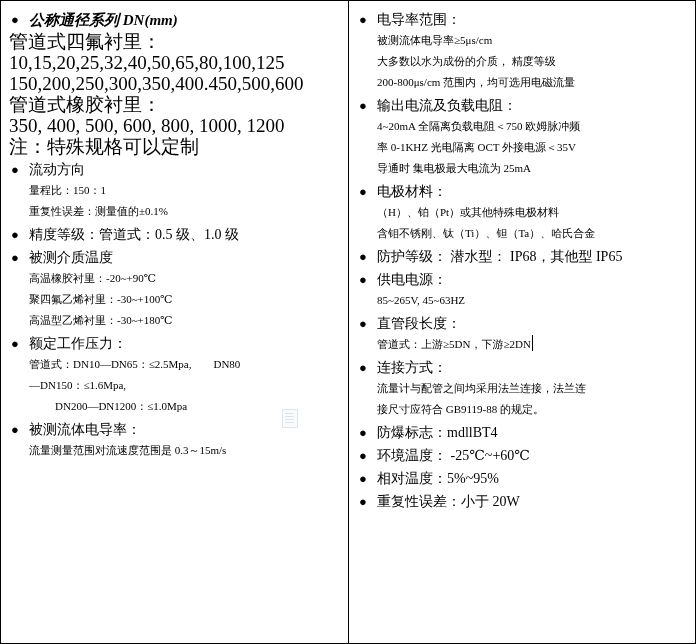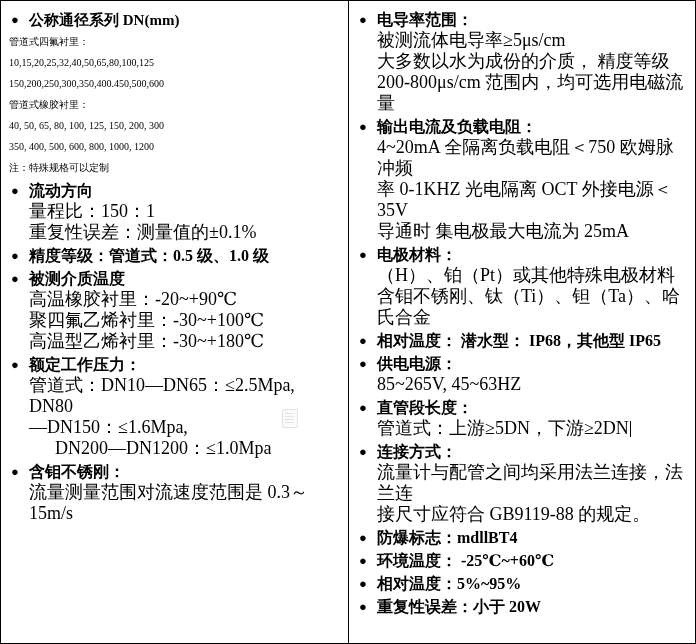--- a/index.html
+++ b/index.html
@@ -46,42 +46,43 @@
   .bullet {
     flex: 0 0 auto;
     width: 18px;
     font-size: 13px;
     line-height: 21px;
     text-align: left;
     padding-left: 2px;
   }
   .bullet-text {
     flex: 1 1 auto;
-    font-size: 16px;
-    line-height: 21px;
-    font-weight: bold;
+    font-size: 14px;
+    line-height: 21px;
+    font-weight: normal;
   }
   .plain-line {
-    font-size: 10px;
+    font-size: 19px;
     line-height: 21px;
     padding-left: 0px;
     font-family: Liberation Serif, serif;
   }
   .sub-line {
-    font-size: 18px;
+    font-size: 11px;
     line-height: 21px;
     padding-left: 20px;
   }
   .sub-line.indent2 {
     padding-left: 46px;
   }
   .heading-line {
     font-size: 15px;
     line-height: 22px;
     font-weight: bold;
+    font-style: italic;
   }
   .watermark {
     position: absolute;
     left: 281px;
     top: 408px;
     width: 20px;
     height: 20px;
     opacity: 0.35;
   }
   .watermark .doc {
@@ -119,21 +120,20 @@
   <div class="col col-left">
     <div class="bullet-row">
       <span class="bullet">●</span>
       <span class="bullet-text heading-line">公称通径系列 DN(mm)</span>
     </div>
 
     <div class="plain-line">管道式四氟衬里：</div>
     <div class="plain-line">10,15,20,25,32,40,50,65,80,100,125</div>
     <div class="plain-line">150,200,250,300,350,400.450,500,600</div>
     <div class="plain-line">管道式橡胶衬里：</div>
-    <div class="plain-line">40,  50,  65,  80,  100,  125,  150,  200,  300</div>
     <div class="plain-line">350,  400,  500,  600,  800,  1000,  1200</div>
     <div class="plain-line">注：特殊规格可以定制</div>
 
     <div class="bullet-row">
       <span class="bullet">●</span>
       <span class="bullet-text">流动方向</span>
     </div>
     <div class="sub-line">量程比：150：1</div>
     <div class="sub-line">重复性误差：测量值的±0.1%</div>
 
@@ -153,21 +153,21 @@
     <div class="bullet-row">
       <span class="bullet">●</span>
       <span class="bullet-text">额定工作压力：</span>
     </div>
     <div class="sub-line">管道式：DN10—DN65：≤2.5Mpa,　　DN80</div>
     <div class="sub-line">—DN150：≤1.6Mpa,</div>
     <div class="sub-line indent2">DN200—DN1200：≤1.0Mpa</div>
 
     <div class="bullet-row">
       <span class="bullet">●</span>
-      <span class="bullet-text">含钼不锈刚：</span>
+      <span class="bullet-text">被测流体电导率：</span>
     </div>
     <div class="sub-line">流量测量范围对流速度范围是 0.3～15m/s</div>
 
     <div class="watermark">
       <div class="doc"></div>
     </div>
   </div>
 
   <div class="col col-right">
     <div class="bullet-row">
@@ -188,21 +188,21 @@
 
     <div class="bullet-row">
       <span class="bullet">●</span>
       <span class="bullet-text">电极材料：</span>
     </div>
     <div class="sub-line">（H）、铂（Pt）或其他特殊电极材料</div>
     <div class="sub-line">含钼不锈刚、钛（Ti）、钽（Ta）、哈氏合金</div>
 
     <div class="bullet-row">
       <span class="bullet">●</span>
-      <span class="bullet-text">相对温度：  潜水型： IP68，其他型 IP65</span>
+      <span class="bullet-text">防护等级：  潜水型： IP68，其他型 IP65</span>
     </div>
 
     <div class="bullet-row">
       <span class="bullet">●</span>
       <span class="bullet-text">供电电源：</span>
     </div>
     <div class="sub-line">85~265V,    45~63HZ</div>
 
     <div class="bullet-row">
       <span class="bullet">●</span>

